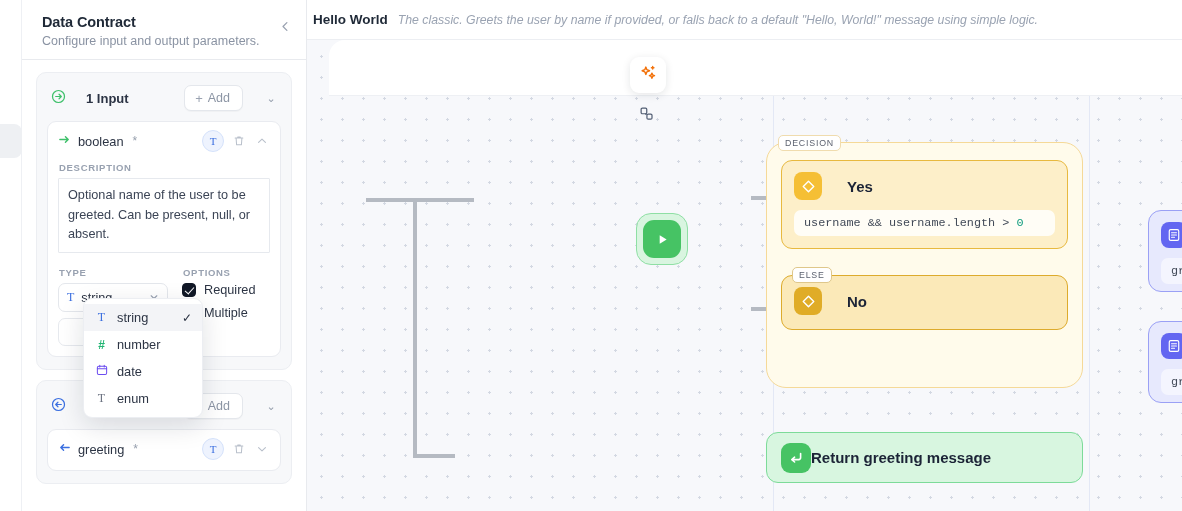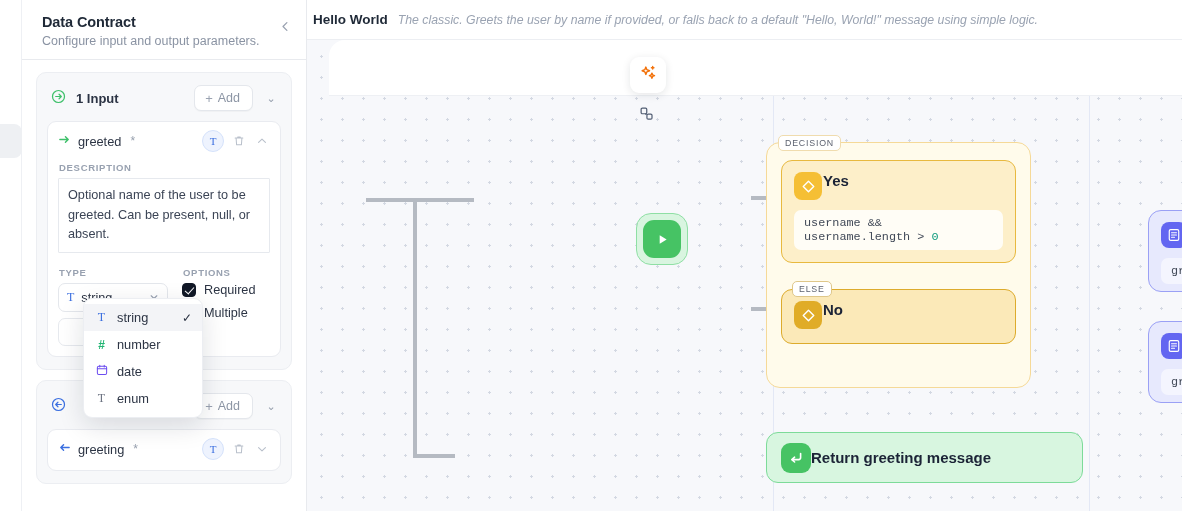--- a/index.html
+++ b/index.html
@@ -35,21 +35,21 @@
     color:#9aa2b1;
   }
   .panel-divider { height:1px; background:#e8eaee; }
 
   .panel-body { padding:12px 14px; }
 
   .section {
     background:#f7f8fa; border:1px solid #eceef2; border-radius:10px;
     padding:10px 10px 12px; margin-bottom:10px; position:relative;
   }
-  .section-head { display:flex; align-items:center; gap:10px; padding:2px 2px 0 4px; }
+  .section-head { display:flex; align-items:center; gap:20px; padding:2px 2px 0 4px; }
   .section-label { font-size:13px; font-weight:700; color:#2c3444; flex:1; }
   .add-btn {
     display:flex; align-items:center; gap:5px; background:#ffffff;
     border:1px solid #e4e7ec; border-radius:7px; padding:5px 12px 5px 10px;
     font-size:12.5px; color:#8d96a5; cursor:pointer; box-shadow:0 1px 1px rgba(16,24,40,.03);
   }
   .add-btn .plus { font-size:13px; color:#9aa2b1; line-height:1; }
   .chev { color:#97a0ae; width:16px; text-align:center; cursor:pointer; font-size:11px; }
 
   .field-card {
@@ -159,36 +159,36 @@
     left:329px; top:213px; width:52px; height:52px; border-radius:15px;
     background:#d9f5e0; display:flex; align-items:center; justify-content:center;
     border:1px solid #8fdfa4;
   }
   .start-inner {
     width:38px; height:38px; border-radius:11px; background:#46c364;
     display:flex; align-items:center; justify-content:center;
   }
 
   .decision-node {
-    left:459px; top:142px; width:265px; height:246px;
-    background:#fffbeb; border:1px solid #f5d998; border-radius:14px;
+    left:459px; top:142px; width:317px; height:246px;
+    background:#fffbeb; border:1px solid #f5d998; border-radius:20px;
   }
   .node-tag {
     position:absolute; background:#ffffff; border:1px solid #f0dcae; border-radius:5px;
     font-size:8.8px; letter-spacing:.8px; color:#5c6270; padding:2px 6px; font-weight:400;
   }
   .decision-title {
     text-align:center; font-size:16.5px; font-weight:700; color:#1b2336; margin-top:22px;
   }
   .branch {
     margin:17px 14px 0; background:#fdefc9; border:1px solid #e8b93f; border-radius:11px;
     padding:11px 12px 12px; position:relative;
   }
   .branch.else { background:#fbe9b8; border-color:#ddab2c; margin-top:26px; padding-bottom:14px; }
-  .branch-head { display:flex; gap:1px; }
+  .branch-head { display:flex; align-items:center; gap:25px; }
   .diamond-chip {
     width:28px; height:28px; border-radius:8px; background:#f5bf35;
     display:flex; align-items:center; justify-content:center;
   }
   .branch-label { font-size:15px; font-weight:700; color:#1b2336; }
   .code-box {
     margin-top:10px; background:#fffdf6; border-radius:7px; padding:6px 10px;
     font-family:"Liberation Mono", monospace; font-size:11.8px; color:#424a58;
   }
   .code-num { color:#0f9b7e; }
@@ -259,21 +259,21 @@
           <div class="chev">⌄</div>
         </div>
 
         <div class="field-card">
           <div class="field-row">
             <span>
               <svg width="13" height="13" viewBox="0 0 14 14" fill="none" stroke="#3ec06a" stroke-width="1.5" stroke-linecap="round" stroke-linejoin="round">
                   <path d="M2 7h9M8 4l3 3-3 3"></path>
                 </svg>
             </span>
-            <span class="field-name">greeted</span>
+            <span class="field-name">boolean</span>
             <span class="req-star">*</span>
             <span class="spacer"></span>
             <span class="type-pill">T</span>
             <span class="icon-btn">
               <svg width="12" height="12" viewBox="0 0 14 14" fill="none" stroke="currentColor" stroke-width="1.2" stroke-linecap="round" stroke-linejoin="round">
                   <path d="M2.5 3.5h9M5.5 3.5V2.4h3v1.1M3.6 3.5l.6 8h5.6l.6-8"></path>
                 </svg>
             </span>
             <span class="icon-btn">
               <svg width="12" height="12" viewBox="0 0 14 14" fill="none" stroke="currentColor" stroke-width="1.3" stroke-linecap="round" stroke-linejoin="round">

